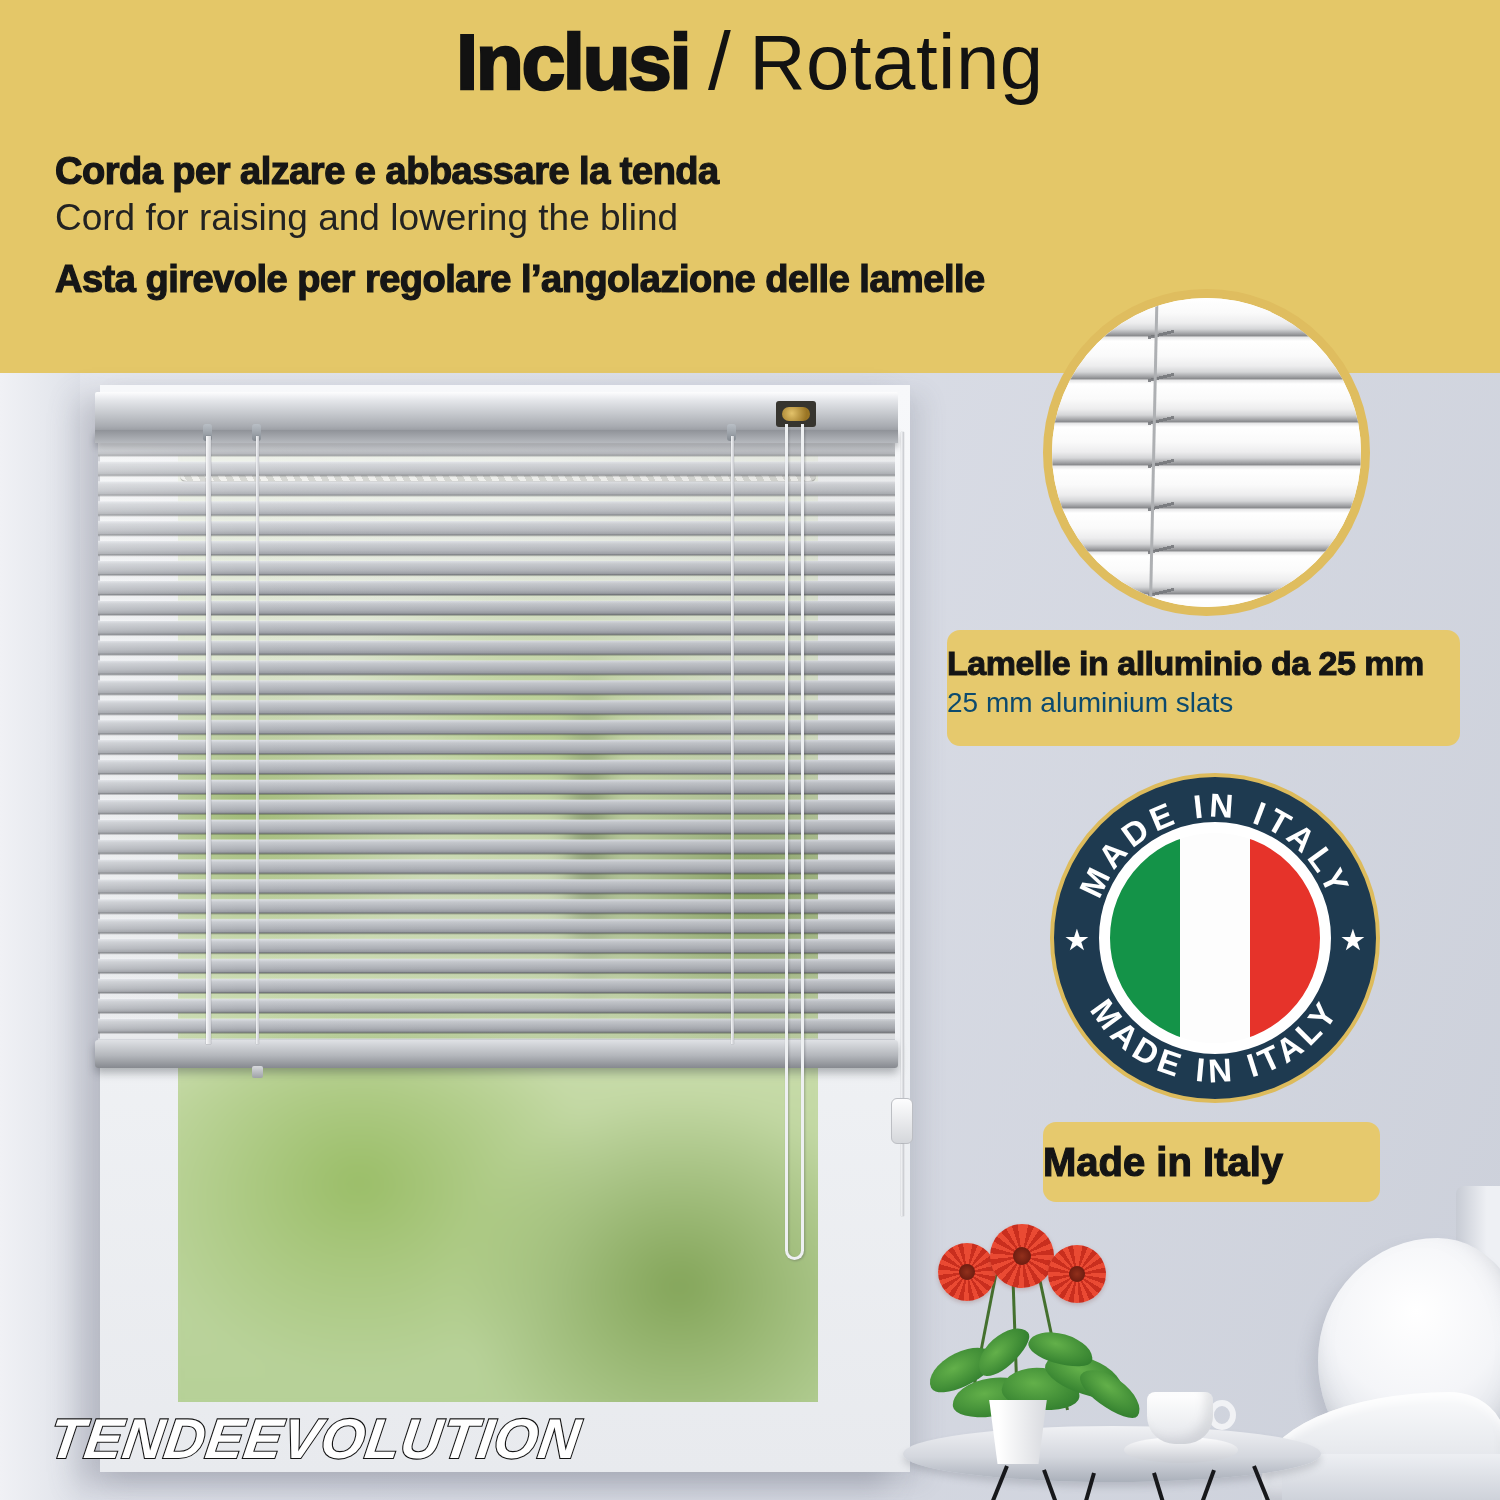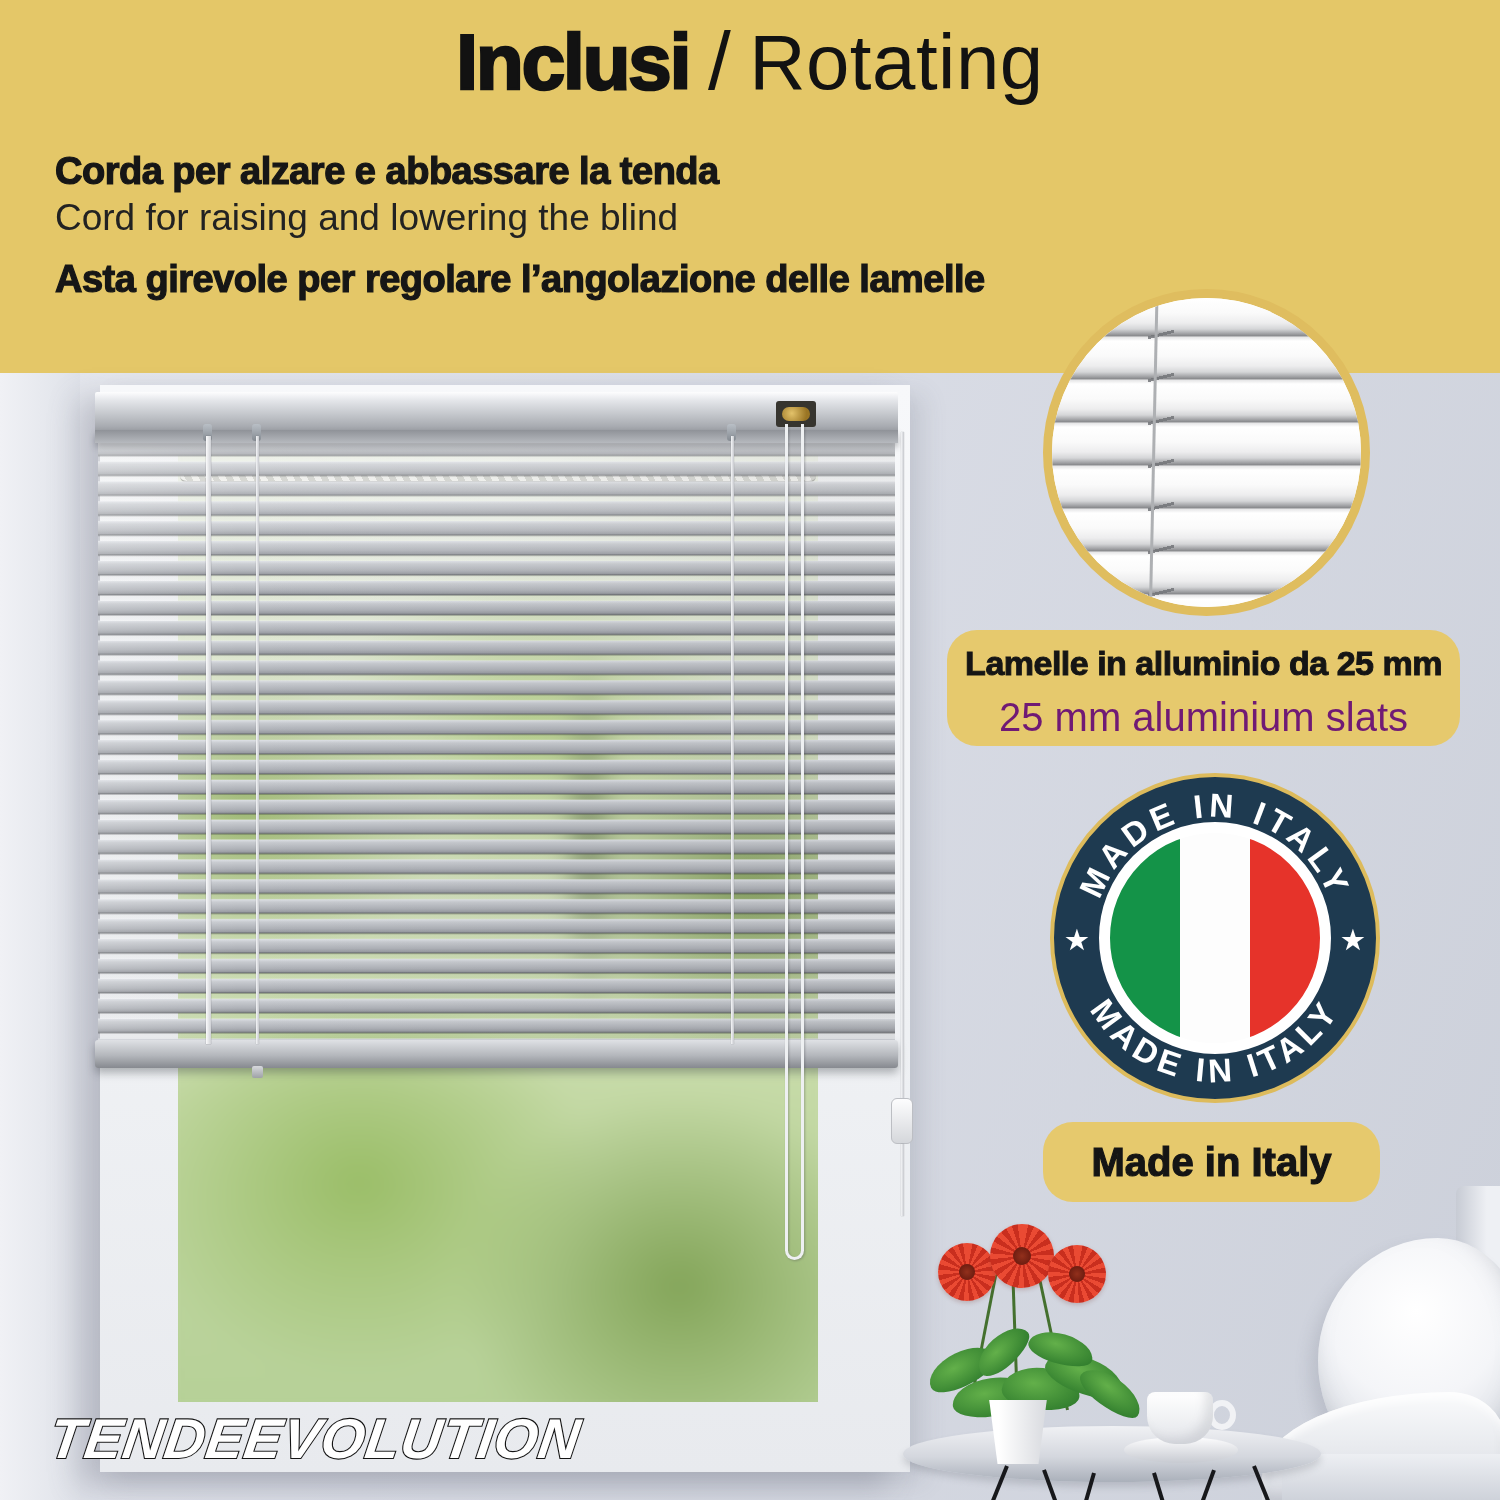--- a/index.html
+++ b/index.html
@@ -89,24 +89,24 @@
   .inset { position:absolute; left:1043px; top:289px; width:327px; height:327px; border-radius:50%;
     background:#ffffff; border:9px solid #dfbd5f; overflow:hidden; }
   .inset-slats { position:absolute; inset:0;
     background:repeating-linear-gradient(180deg,
       #ffffff 0px, #fafafa 15px, #ededee 25px, #d5d6d8 31px, #a9aaad 35px, #8c8d90 37.5px, #e8e8e9 39.5px, #ffffff 43px); }
   .inset-cord { position:absolute; left:100px; top:-6px; width:3px; height:340px; background:#aeb0b3; transform:rotate(1.2deg); }
   .inset-rungs { position:absolute; left:96px; top:0; width:26px; height:100%; transform:skewY(-14deg);
     background:repeating-linear-gradient(180deg, transparent 0 35px, rgba(115,117,121,0.85) 35px 38px, transparent 38px 43px); }
 
   
-  .pill { position:absolute; background:#e6c96d; border-radius:30px; text-align:center; color:#151515; }
+  .pill { position:absolute; background:#e6c96d; border-radius:13px; text-align:left; color:#151515; }
   .label1 { left:947px; top:630px; width:513px; height:116px; }
   .label1 .l1 { margin-top:14px; font-size:34px; font-weight:700; -webkit-text-stroke:1px #151515; letter-spacing:-0.5px; }
-  .label1 .l2 { margin-top:12px; font-size:40px; font-weight:400; color:#701a75; }
+  .label1 .l2 { margin-top:4px; font-size:28px; font-weight:400; color:#0c4a6e; }
   .label2 { left:1043px; top:1122px; width:337px; height:80px; }
   .label2 .l1 { line-height:80px; font-size:40px; font-weight:700; -webkit-text-stroke:1.2px #151515; }
 
   
   .badge { position:absolute; left:1050px; top:773px; width:330px; height:330px; border-radius:50%;
     background:#1e3a50; border:4px solid #ddbb5c; }
   .flag { position:absolute; left:45px; top:45px; width:232px; height:232px; border-radius:50%;
     border:11px solid #ffffff;
     background:linear-gradient(90deg, #149348 0 33.4%, #fdfdfd 33.4% 66.6%, #e6332a 66.6% 100%); }
   .badge svg { position:absolute; left:0; top:0; width:322px; height:322px; }

